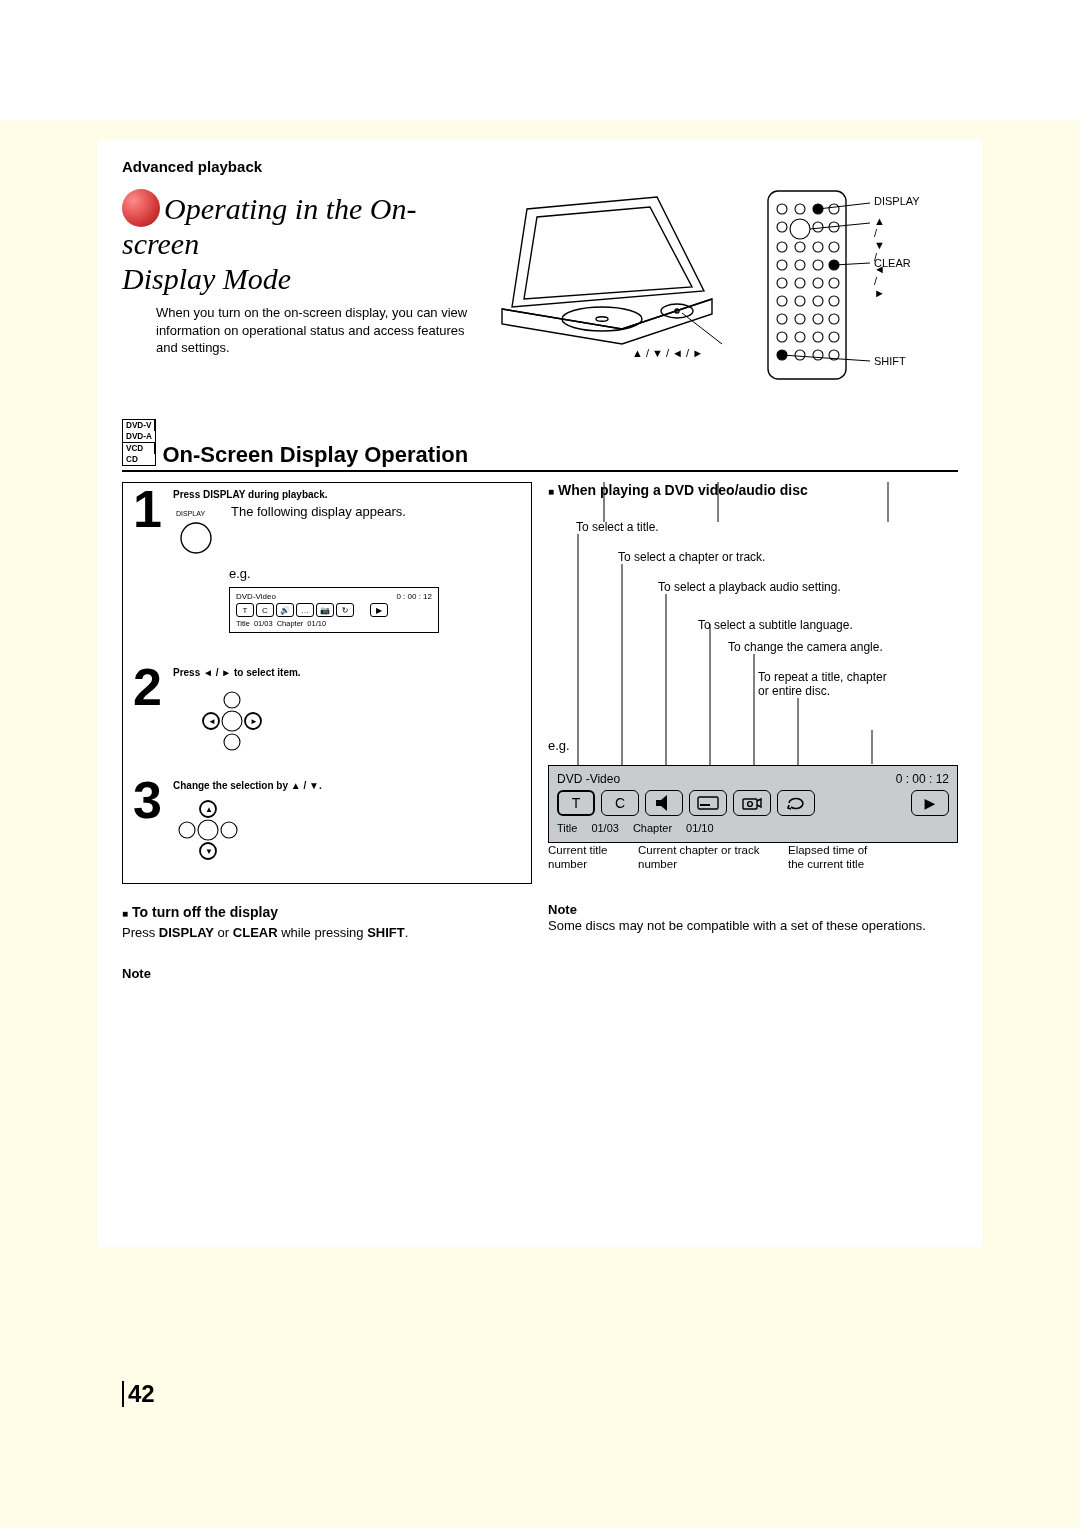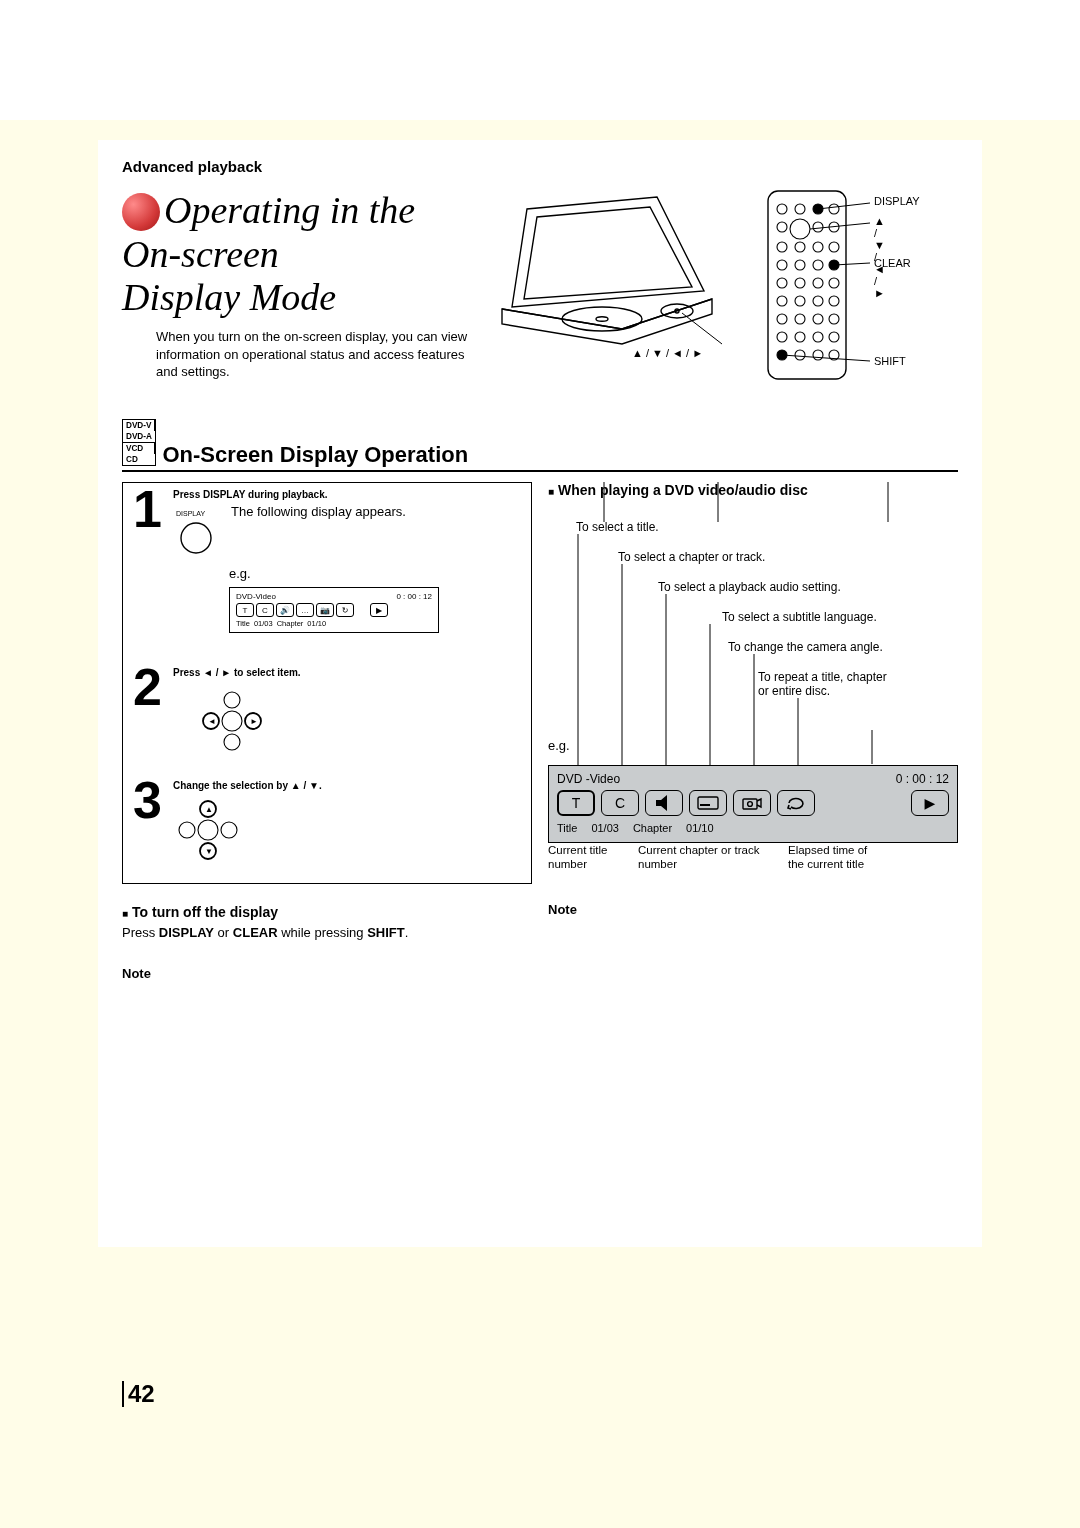--- a/index.html
+++ b/index.html
@@ -4,21 +4,21 @@
 <style>
   * { box-sizing: border-box; margin: 0; padding: 0; }
   html, body { width: 1080px; height: 1528px; background: #fff; font-family: Arial, Helvetica, sans-serif; color: #000; }
   .page { position: relative; width: 1080px; height: 1528px; background: #fff; }
   .cream-bg { position: absolute; left: 0; top: 120px; width: 1080px; height: 1408px; background: #fffde8; }
   .inner { position: absolute; left: 98px; top: 140px; width: 884px; height: 1107px; background: #fff; padding: 18px 24px 24px 24px; }
   .header-line { font-weight: bold; font-size: 15px; }
   .title-row { display: flex; align-items: flex-start; margin-top: 14px; }
   .title-block { width: 360px; }
   .red-ball { display: inline-block; width: 38px; height: 38px; border-radius: 50%; background: radial-gradient(circle at 30% 30%, #ff8a8a 0%, #d43a3a 60%, #a11515 100%); margin-right: 4px; vertical-align: -8px; }
-  .main-title { font-family: "Times New Roman", serif; font-style: italic; font-size: 38px; line-height: 1.15; }
+  .main-title { font-family: "Times New Roman", serif; font-style: italic; font-size: 30px; line-height: 1.15; }
   .intro { font-size: 13px; line-height: 1.35; margin-top: 8px; margin-left: 34px; width: 320px; }
   .device-area { position: relative; flex: 1; height: 200px; }
   .player-svg { position: absolute; left: 0; top: 0; }
   .remote-group { position: absolute; left: 280px; top: -4px; }
   .remote-label { position: absolute; font-size: 11px; }
   .section-bar { margin-top: 30px; }
   .section-bar-row { display: flex; align-items: flex-end; border-bottom: 2px solid #000; padding-bottom: 2px; }
   .disc-badges { display: inline-flex; flex-direction: column; border: 1px solid #000; font-size: 8.2px; font-weight: bold; margin-right: 6px; margin-bottom: 2px; }
   .disc-row { display:flex;flex-direction:column; }
   .disc-cell { padding: 1px 3px; border-right: 1px solid #000; }
@@ -269,21 +269,21 @@
         <div class="note-h">Note</div>
       </div>
 
       <div class="col" style="position:relative;">
         <div class="dvd-head"><span class="sq">■</span><span>When playing a DVD video/audio disc</span></div>
 
         <div class="sel-list" style="position:relative; height:230px;">
           <div style="position:absolute; left:28px; top:14px;">To select a title.</div>
           <div style="position:absolute; left:70px; top:44px;">To select a chapter or track.</div>
           <div style="position:absolute; left:110px; top:74px;">To select a playback audio setting.</div>
-          <div style="position:absolute; left:150px; top:104px;margin-left:24px;">To select a subtitle language.</div>
+          <div style="position:absolute; left:150px; top:112px;">To select a subtitle language.</div>
           <div style="position:absolute; left:180px; top:134px;">To change the camera angle.</div>
           <div style="position:absolute; left:210px; top:164px;">To repeat a title, chapter</div>
           <div style="position:absolute; left:210px; top:178px;">or entire disc.</div>
 
           <svg class="leader-svg" style="left:0; top:0;" width="420" height="290">
             <g stroke="#000" stroke-width="1">
               <line x1="30" y1="28" x2="30" y2="278"></line>
               <line x1="74" y1="58" x2="74" y2="278"></line>
               <line x1="118" y1="88" x2="118" y2="278"></line>
               <line x1="162" y1="118" x2="162" y2="278"></line>
@@ -358,19 +358,20 @@
               <span>number</span>
             </div>
             <div style="width:110px;">
               <span>Elapsed time of</span><br>
               <span>the current title</span>
             </div>
           </div>
         </div>
 
         <div class="note-h" style="margin-top:30px;">Note</div>
+        <div class="note-t">Some discs may not be compatible with a set of these operations.</div>
       </div>
     </div>
 
   </div>
 
   <div class="page-num">42</div>
 </div>
 
 </body></html>

